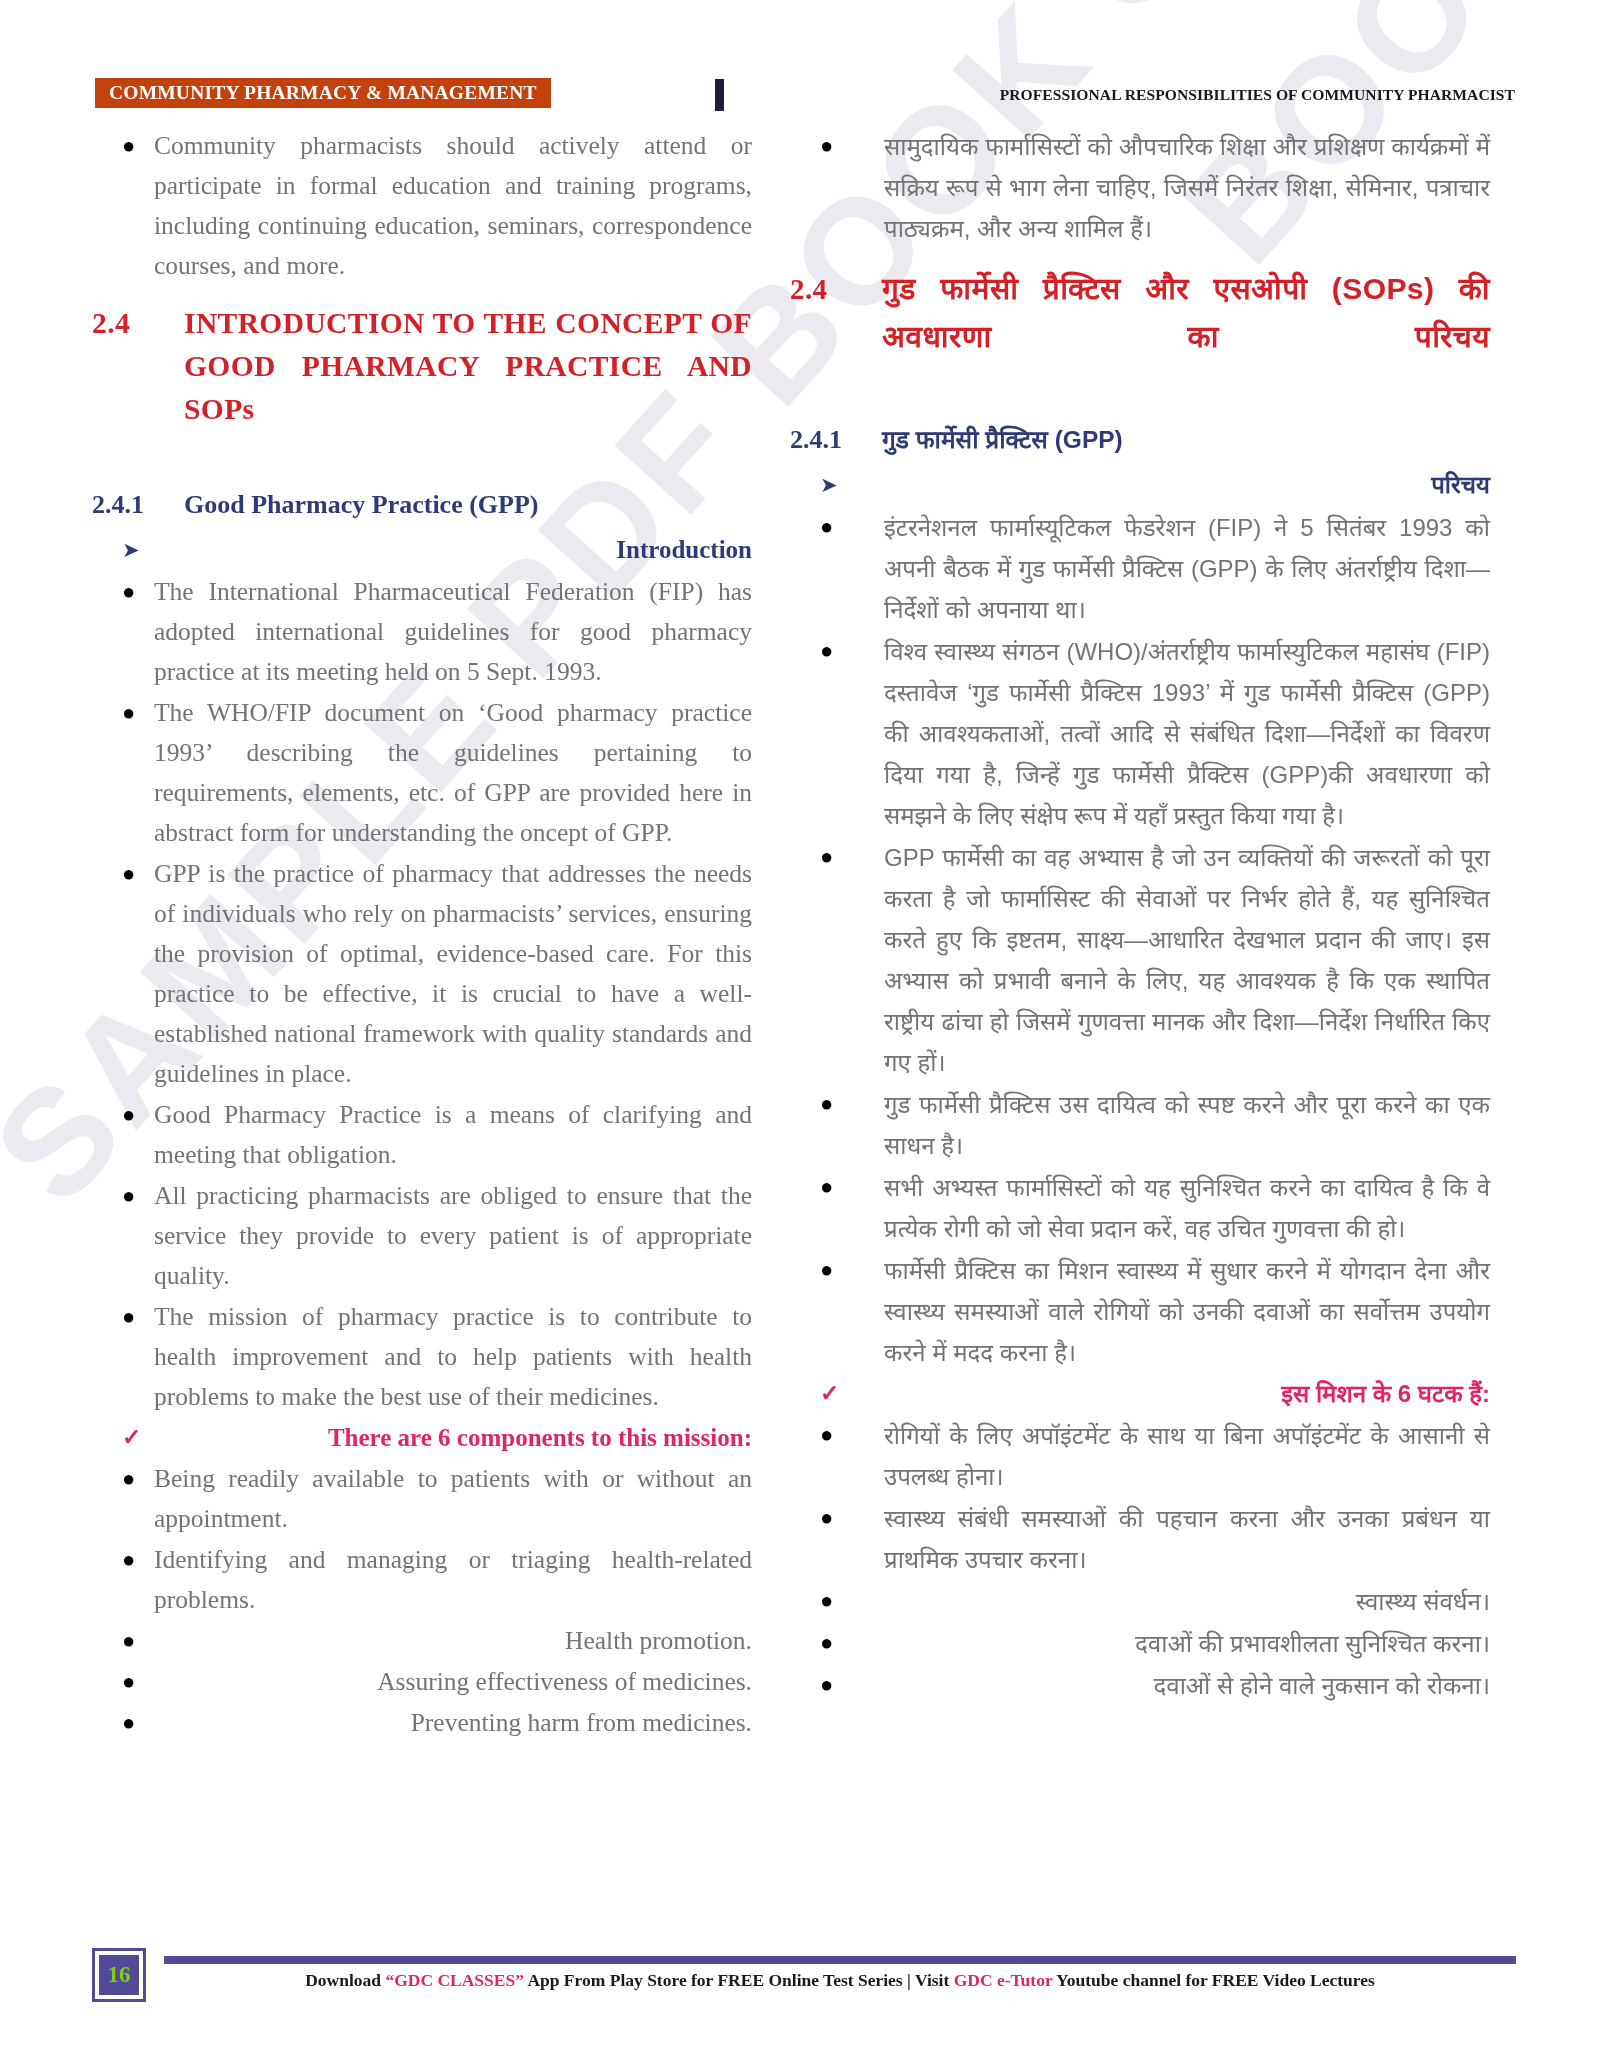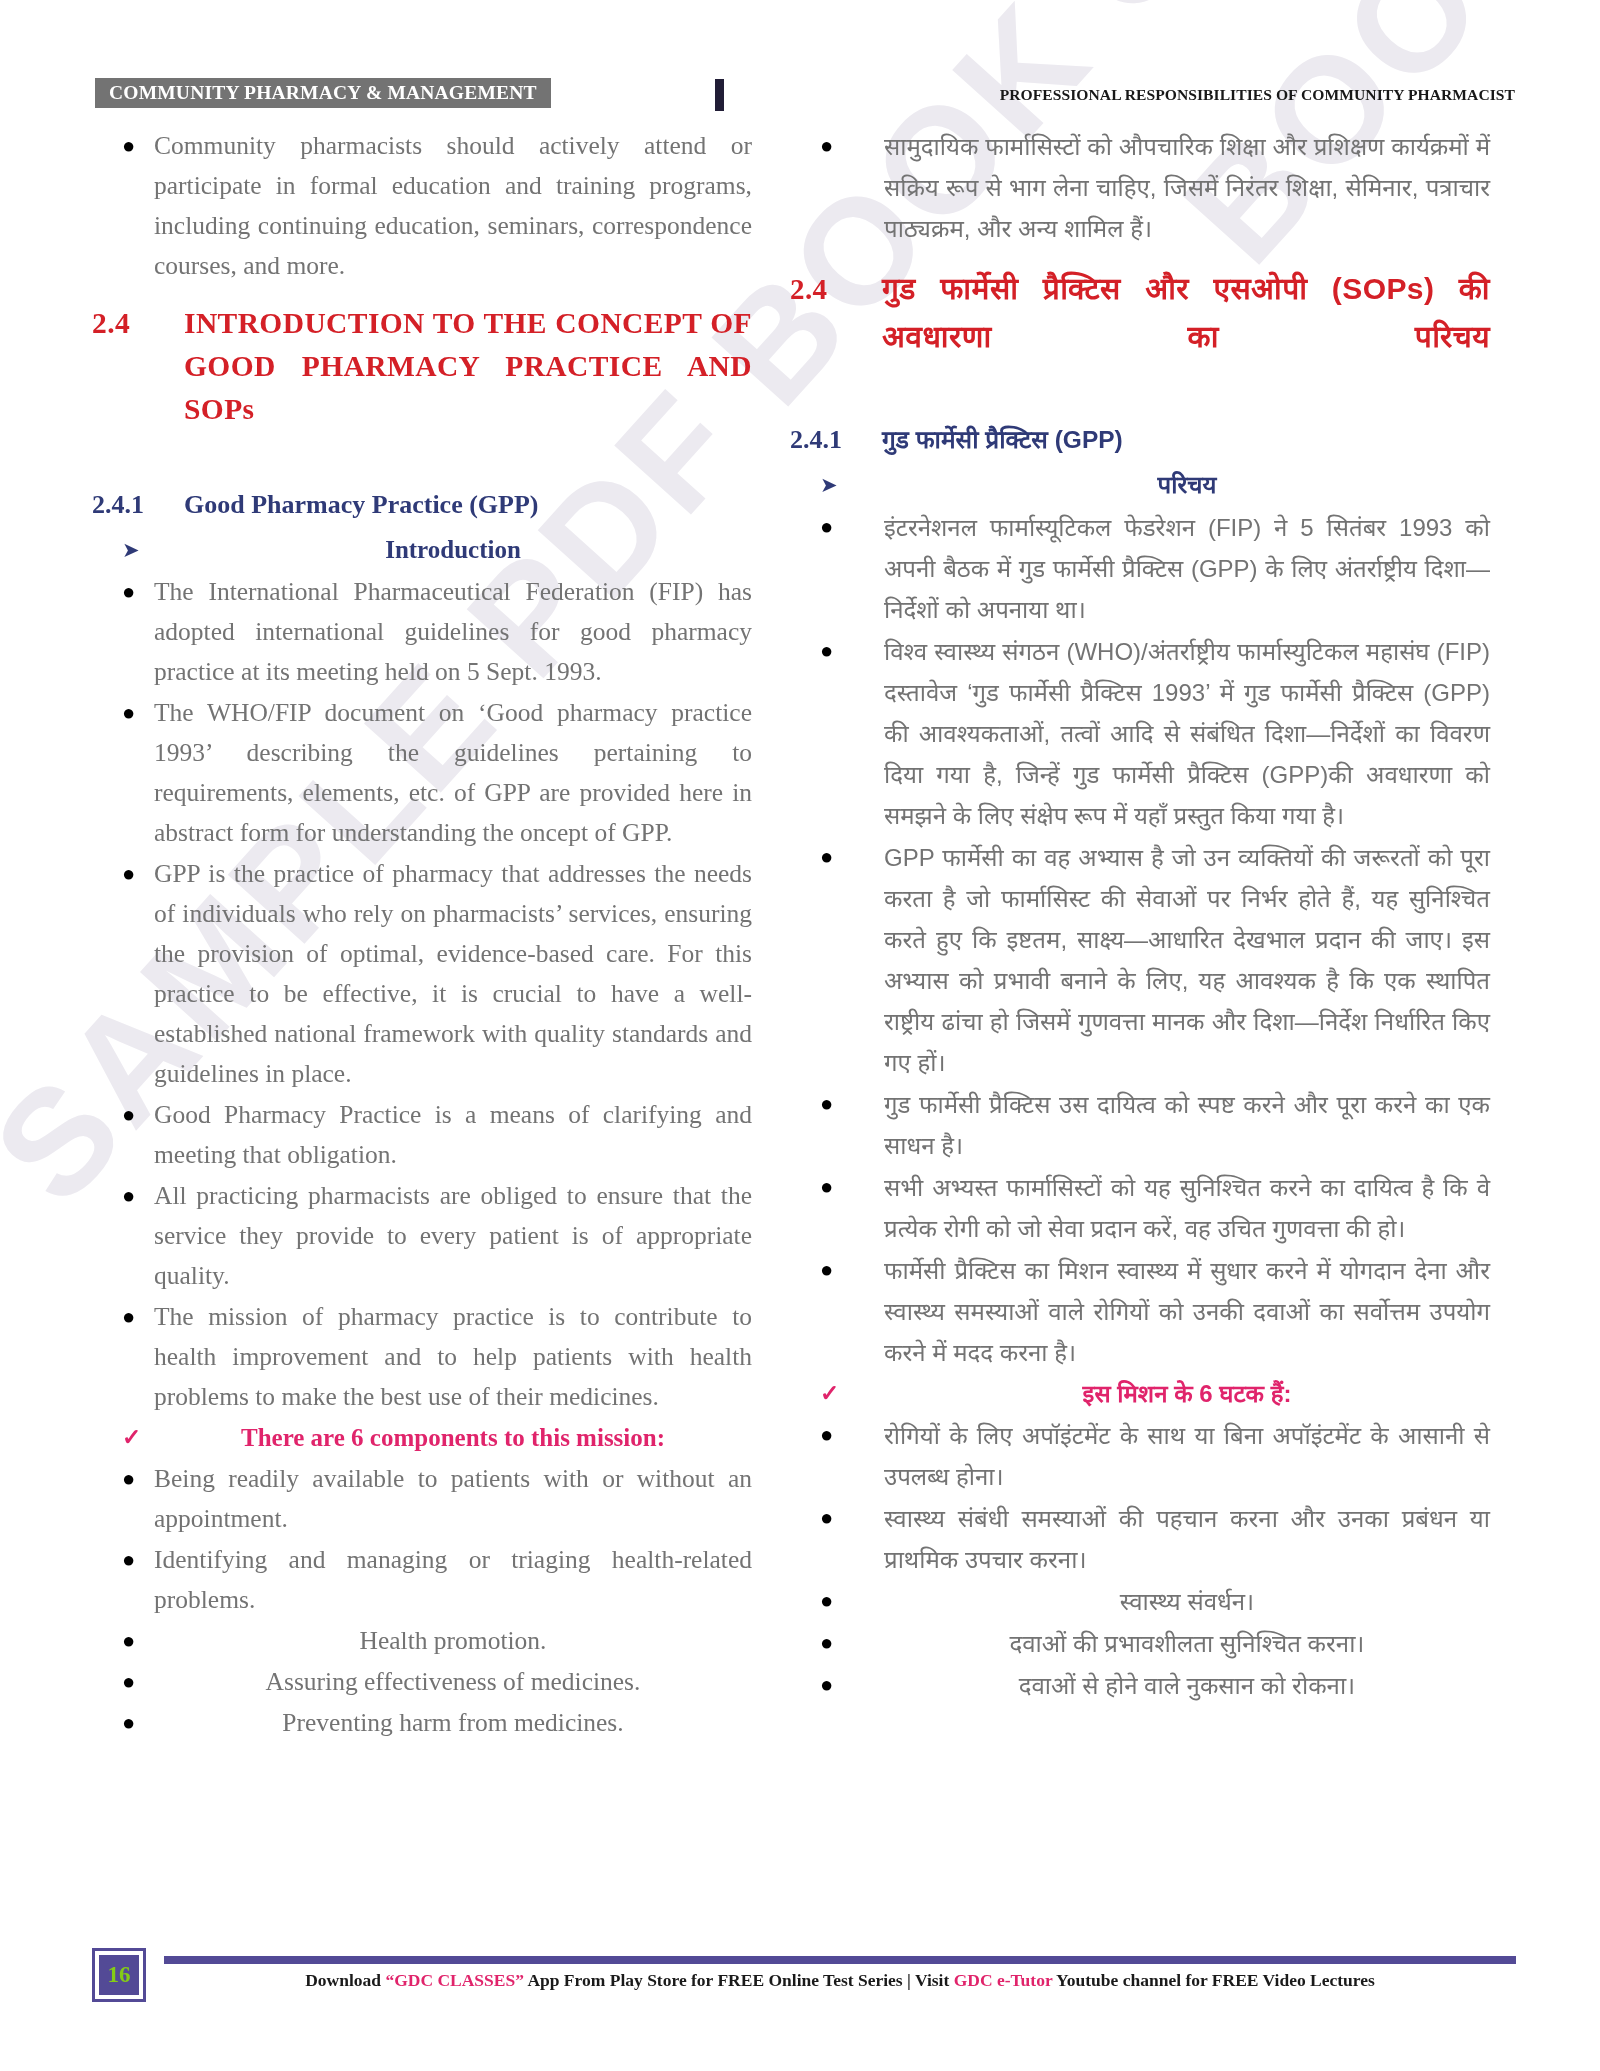--- a/index.html
+++ b/index.html
@@ -60,21 +60,21 @@
     position: absolute;
     left: 95px;
     top: 78px;
     width: 1420px;
     height: 34px;
     z-index: 3;
   }
   .header-tab {
     position: absolute;
     left: 0; top: 0;
-    background: #737373;
+    background: #c2410c;
     color: #ffffff;
     font-family: "Liberation Serif", serif;
     font-weight: bold;
     font-size: 19.5px;
     letter-spacing: 0.2px;
     padding: 4px 14px 5px 14px;
     line-height: 1.08;
     white-space: nowrap;
   }
   .header-bar {
@@ -138,21 +138,21 @@
     font-size: 21px;
   }
   .bullet > .txt {
     display: block;
     font-size: 25.5px;
     line-height: 40px;
     color: #737373;
     text-align: justify;
     text-justify: inter-word;
   }
-  .bullet.nojust > .txt { text-align: center; }
+  .bullet.nojust > .txt { text-align: right; }
 
   
   .hi .txt,
   .hi-line {
     font-family: "Liberation Sans", "DejaVu Sans", sans-serif;
     font-size: 24px;
     line-height: 41px;
     margin-left: 32px;
   }
 

